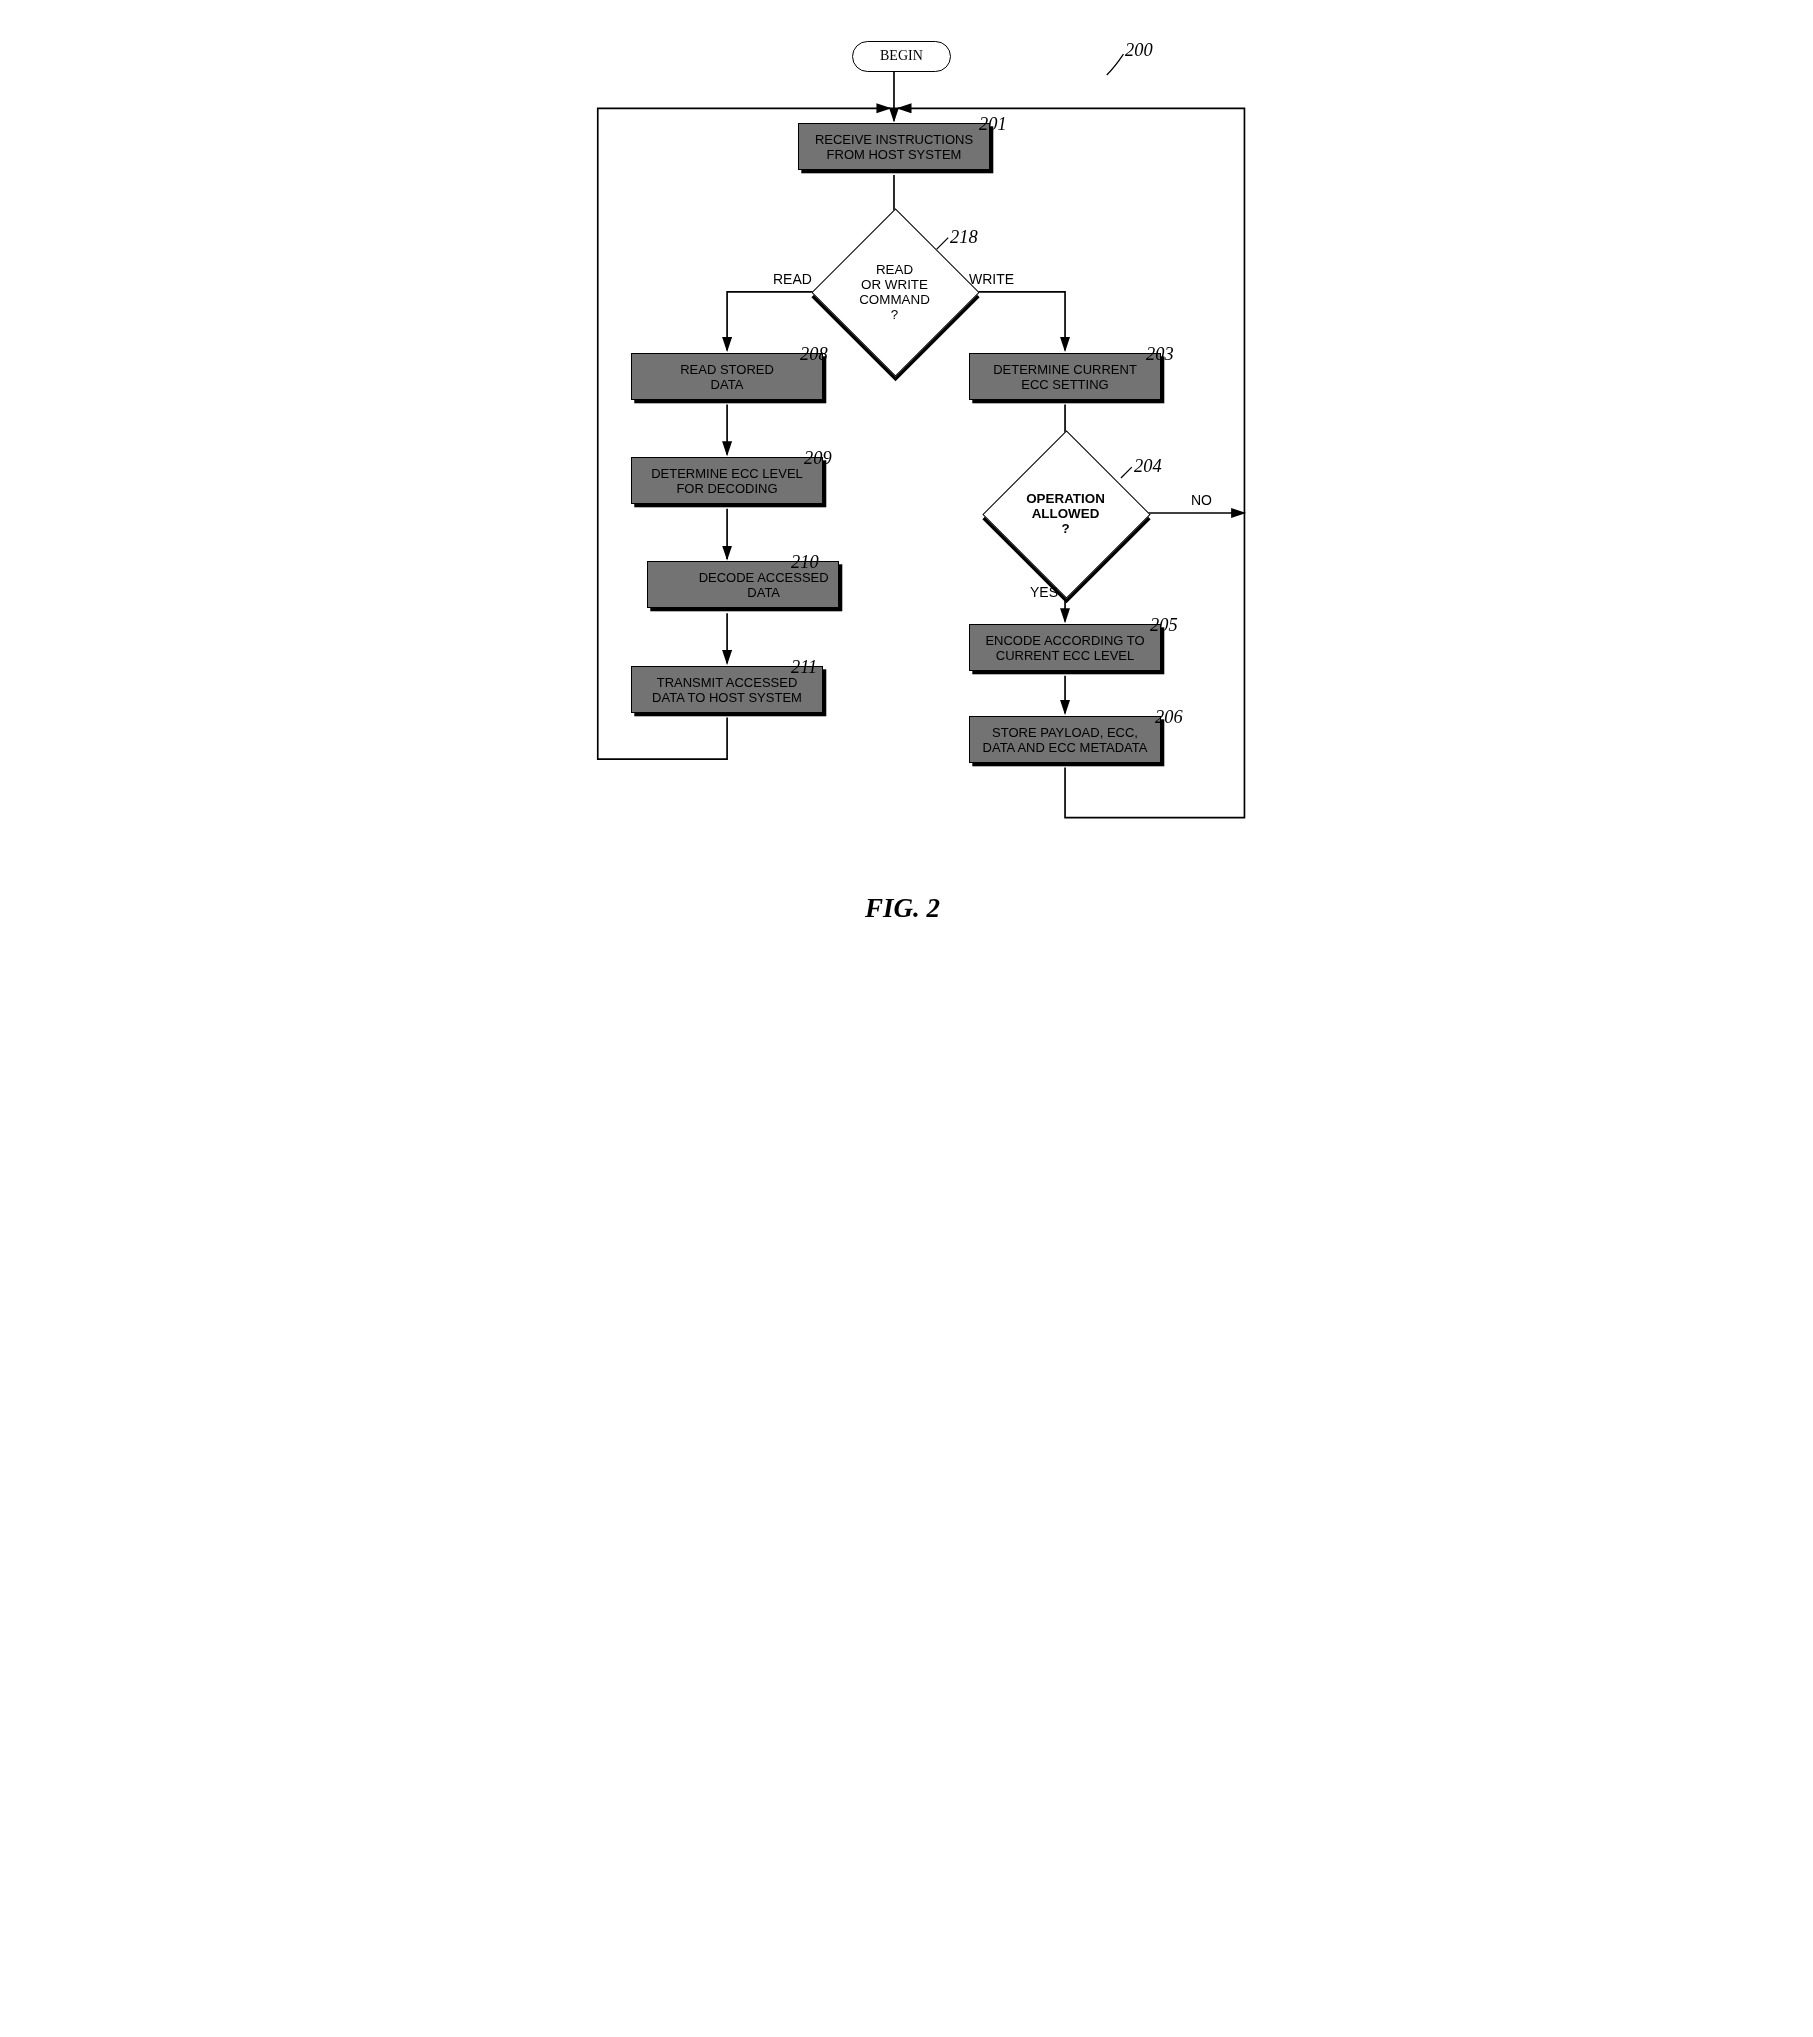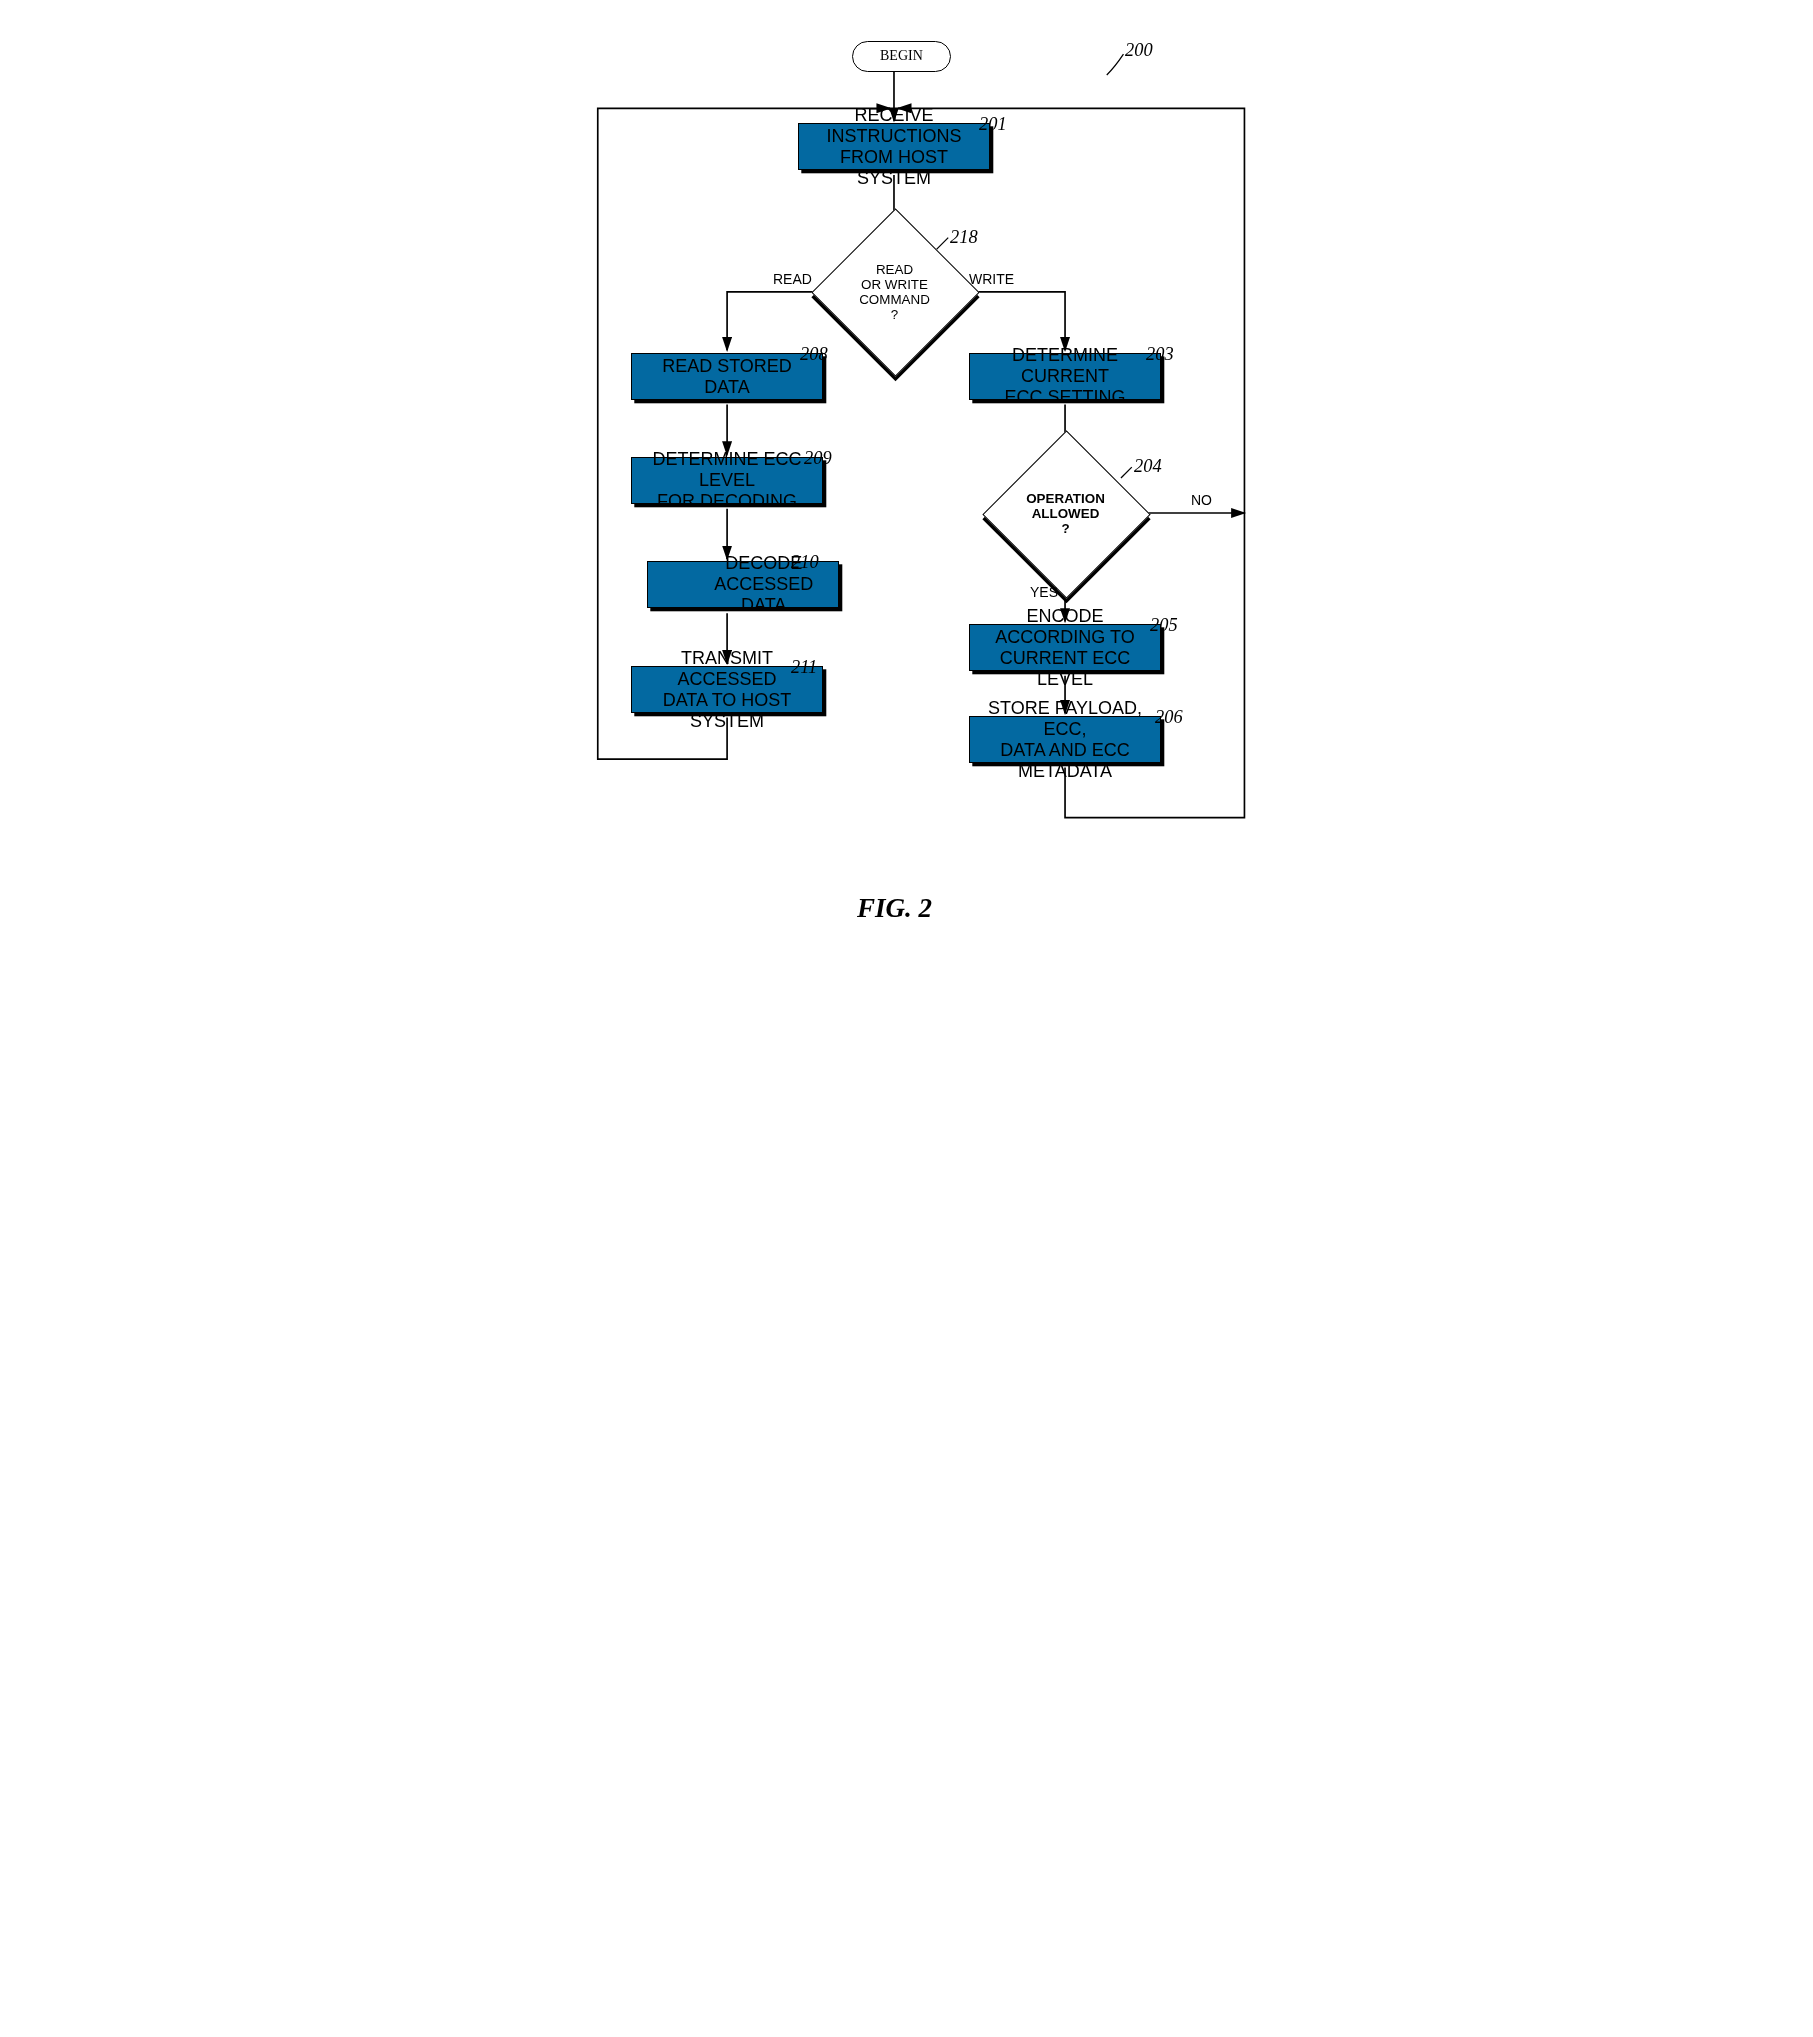--- a/index.html
+++ b/index.html
@@ -10,26 +10,26 @@
   }
   .diagram-container {
     position: relative;
     width: 751px;
     height: 935px;
     margin: 0 auto;
   }
   .box {
     position: absolute;
     border: 1.7px solid black;
-    background: #0369a1;
+    background: #737373;
     text-align: center;
     display: flex;
     align-items: center;
     justify-content: center;
-    font-size: 18px;
+    font-size: 13px;
     font-family: Arial, sans-serif;
     box-shadow: 3.3px 3.3px 0 black;
     padding: 6.7px;
     box-sizing: border-box;
   }
   .terminator {
     position: absolute;
     border: 1.7px solid black;
     border-radius: 834px;
     background: white;
@@ -203,16 +203,16 @@
 CURRENT ECC LEVEL</span>
   </div>
   <div class="callout" style="left:619px; top:582px;">205</div>
 
   <div class="box" style="left:438px; top:683px; width:192px; height:47px;">
     <span style="white-space:pre-line;">STORE PAYLOAD, ECC,
 DATA AND ECC METADATA</span>
   </div>
   <div class="callout" style="left:624px; top:674px;">206</div>
 
-  <div class="fig-label" style="left:326px; top:860px;">FIG. 2</div>
+  <div class="fig-label" style="left:334px; top:860px;">FIG. 2</div>
 
 </div>
 
 
 </body></html>

